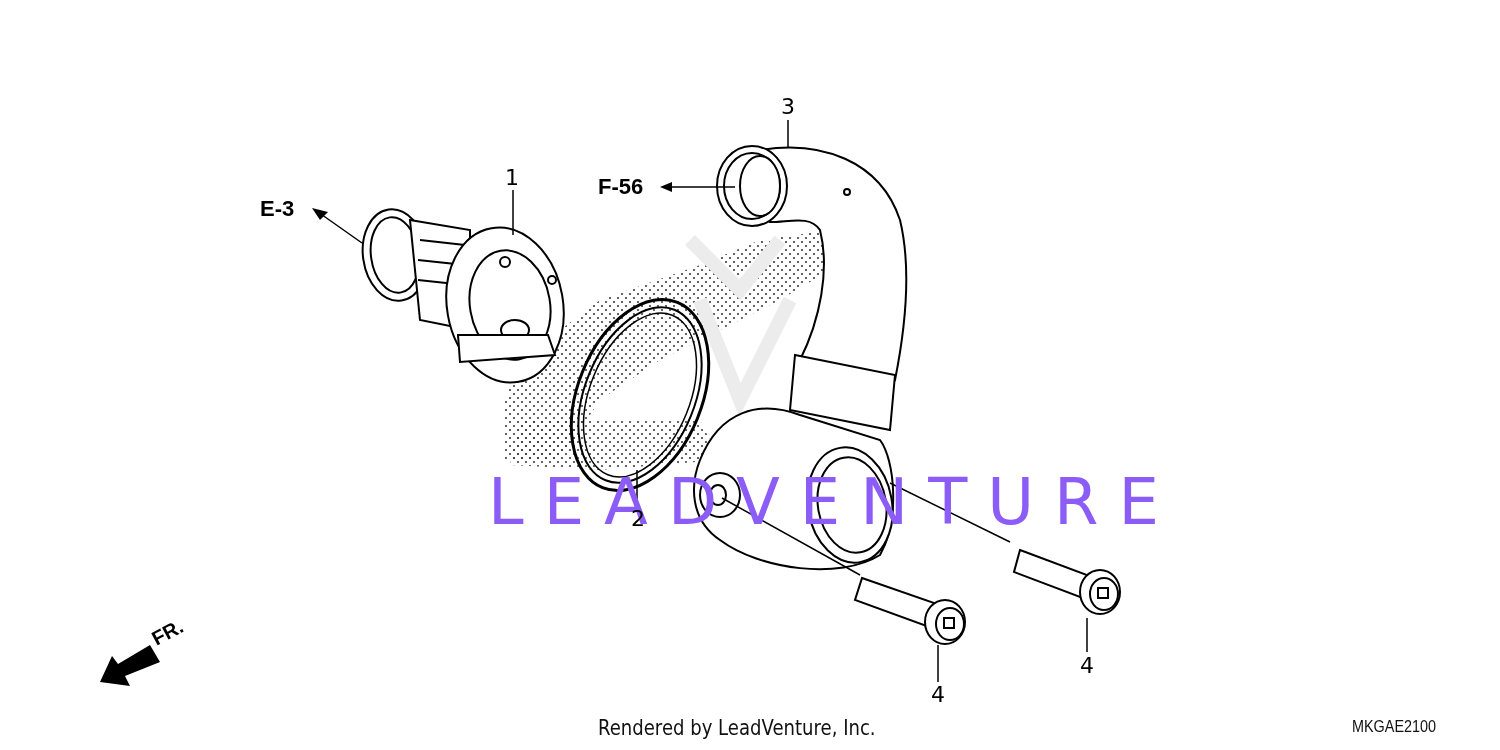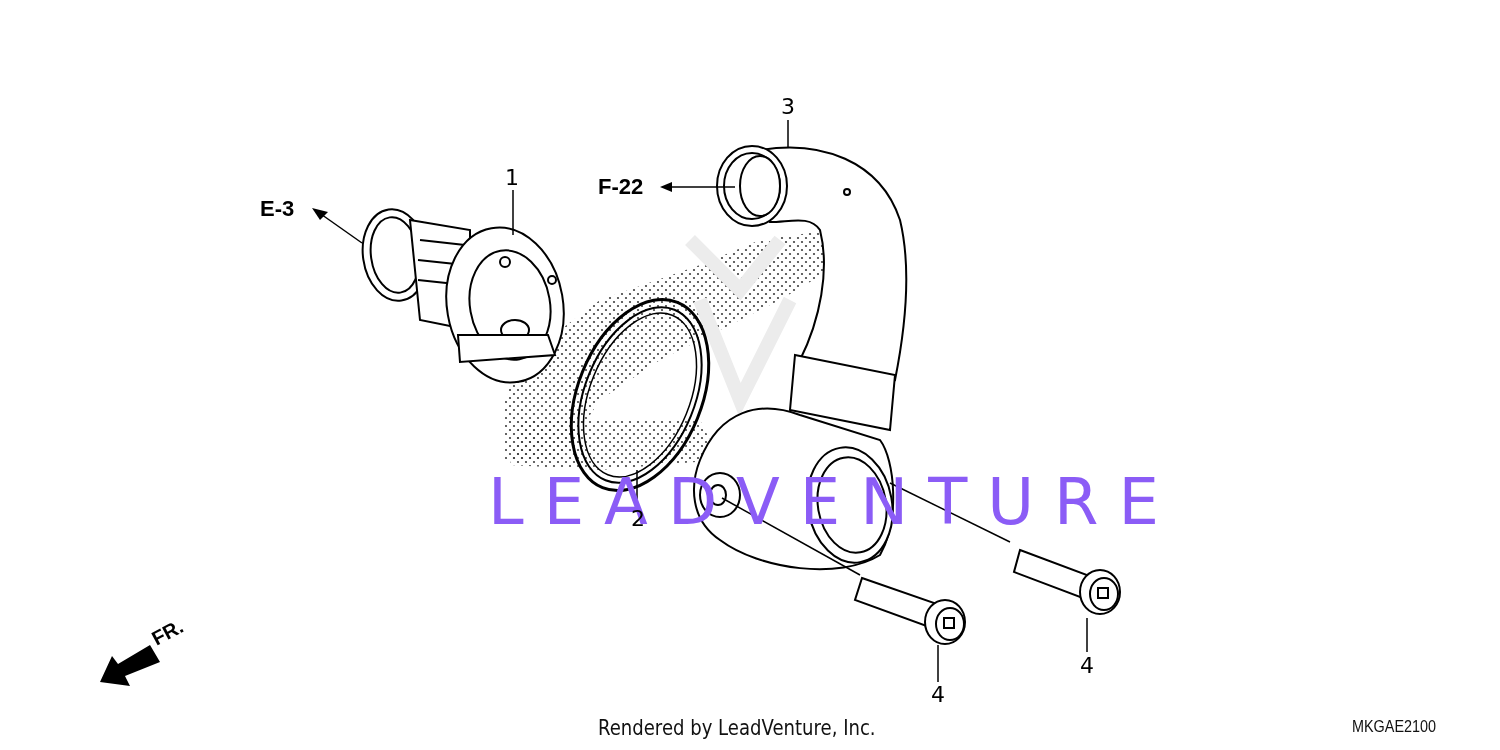--- a/index.html
+++ b/index.html
@@ -105,18 +105,18 @@
 
 <div class="watermark">LEADVENTURE</div>
 
 <div class="callout" style="left:505px; top:167px;">1</div>
 <div class="callout" style="left:631px; top:508px;">2</div>
 <div class="callout" style="left:781px; top:96px;">3</div>
 <div class="callout" style="left:931px; top:684px;">4</div>
 <div class="callout" style="left:1080px; top:655px;">4</div>
 
 <div class="ref" style="left:260px; top:198px;">E-3</div>
-<div class="ref" style="left:598px; top:176px;">F-22</div>
+<div class="ref" style="left:598px; top:176px;">F-56</div>
 
 <div class="fr">FR.</div>
 
 <div class="footer">Rendered by LeadVenture, Inc.</div>
 <div class="code">MKGAE2100</div>
 
 </body></html>

